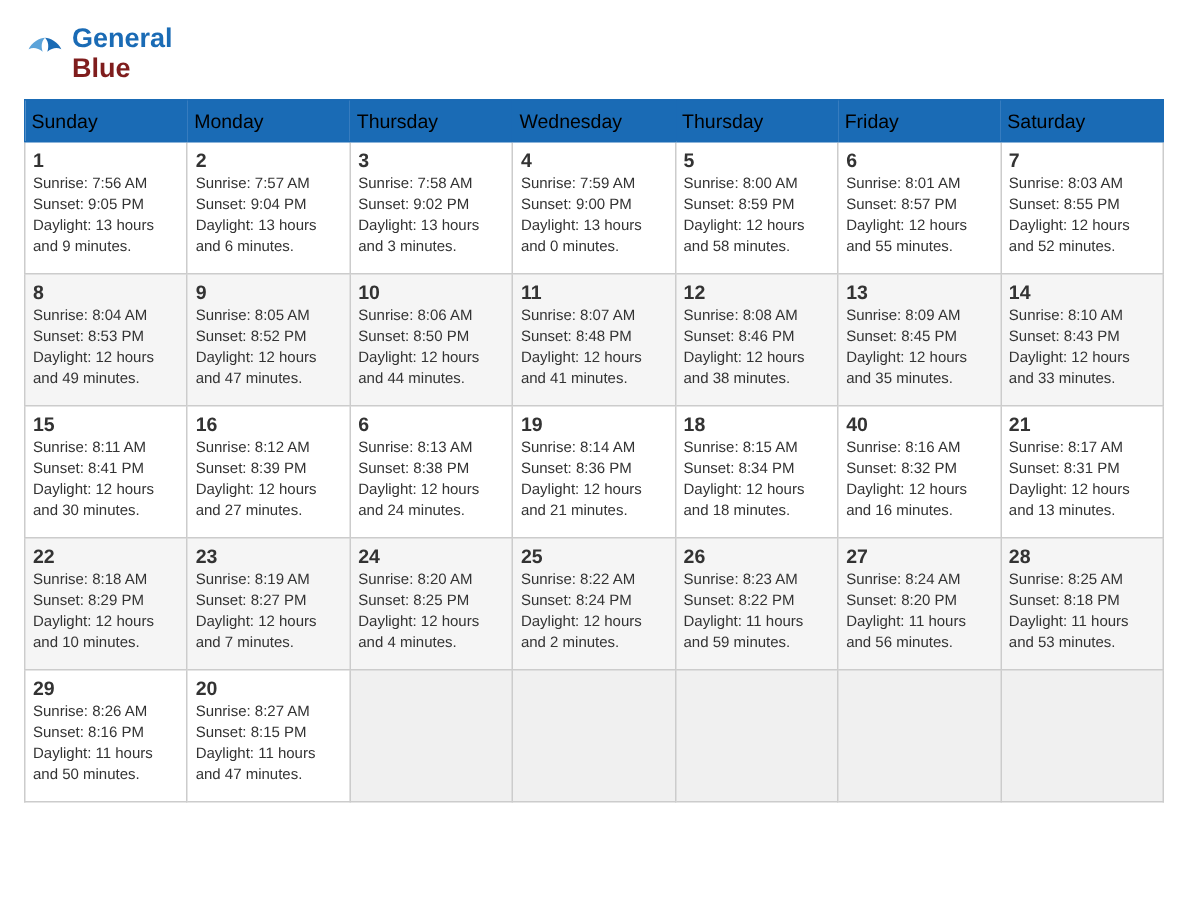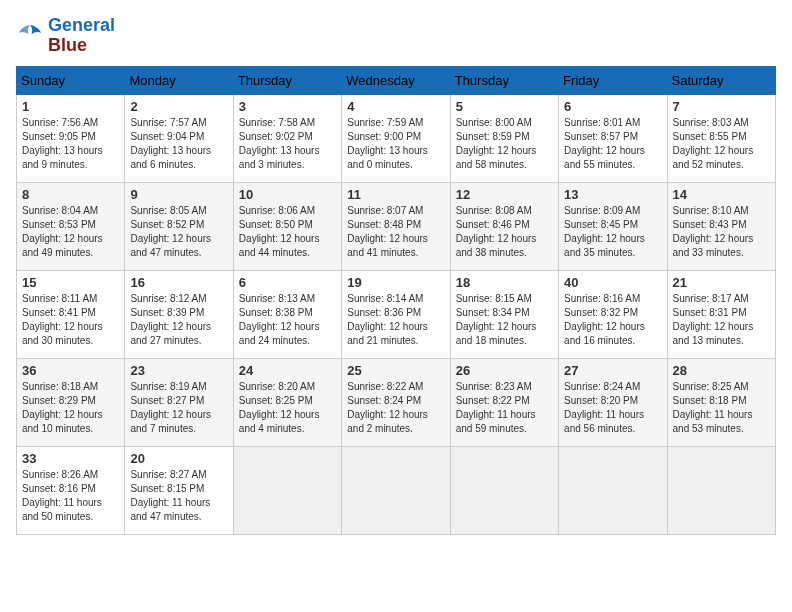--- a/index.html
+++ b/index.html
@@ -283,21 +283,21 @@
           <span class="day-num">21</span>
         <div class="day-info">
           Sunrise: 8:17 AM<br>
           Sunset: 8:31 PM<br>
           Daylight: 12 hours and 13 minutes.
         </div>
         </td>
       </tr>
       <tr>
         <td>
-          <span class="day-num">36</span>
+          <span class="day-num">22</span>
         <div class="day-info">
           Sunrise: 8:18 AM<br>
           Sunset: 8:29 PM<br>
           Daylight: 12 hours and 10 minutes.
         </div>
         </td>
         <td>
           <span class="day-num">23</span>
         <div class="day-info">
           Sunrise: 8:19 AM<br>
@@ -341,21 +341,21 @@
           <span class="day-num">28</span>
         <div class="day-info">
           Sunrise: 8:25 AM<br>
           Sunset: 8:18 PM<br>
           Daylight: 11 hours and 53 minutes.
         </div>
         </td>
       </tr>
       <tr>
         <td>
-          <span class="day-num">33</span>
+          <span class="day-num">29</span>
         <div class="day-info">
           Sunrise: 8:26 AM<br>
           Sunset: 8:16 PM<br>
           Daylight: 11 hours and 50 minutes.
         </div>
         </td>
         <td>
           <span class="day-num">20</span>
         <div class="day-info">
           Sunrise: 8:27 AM<br>

